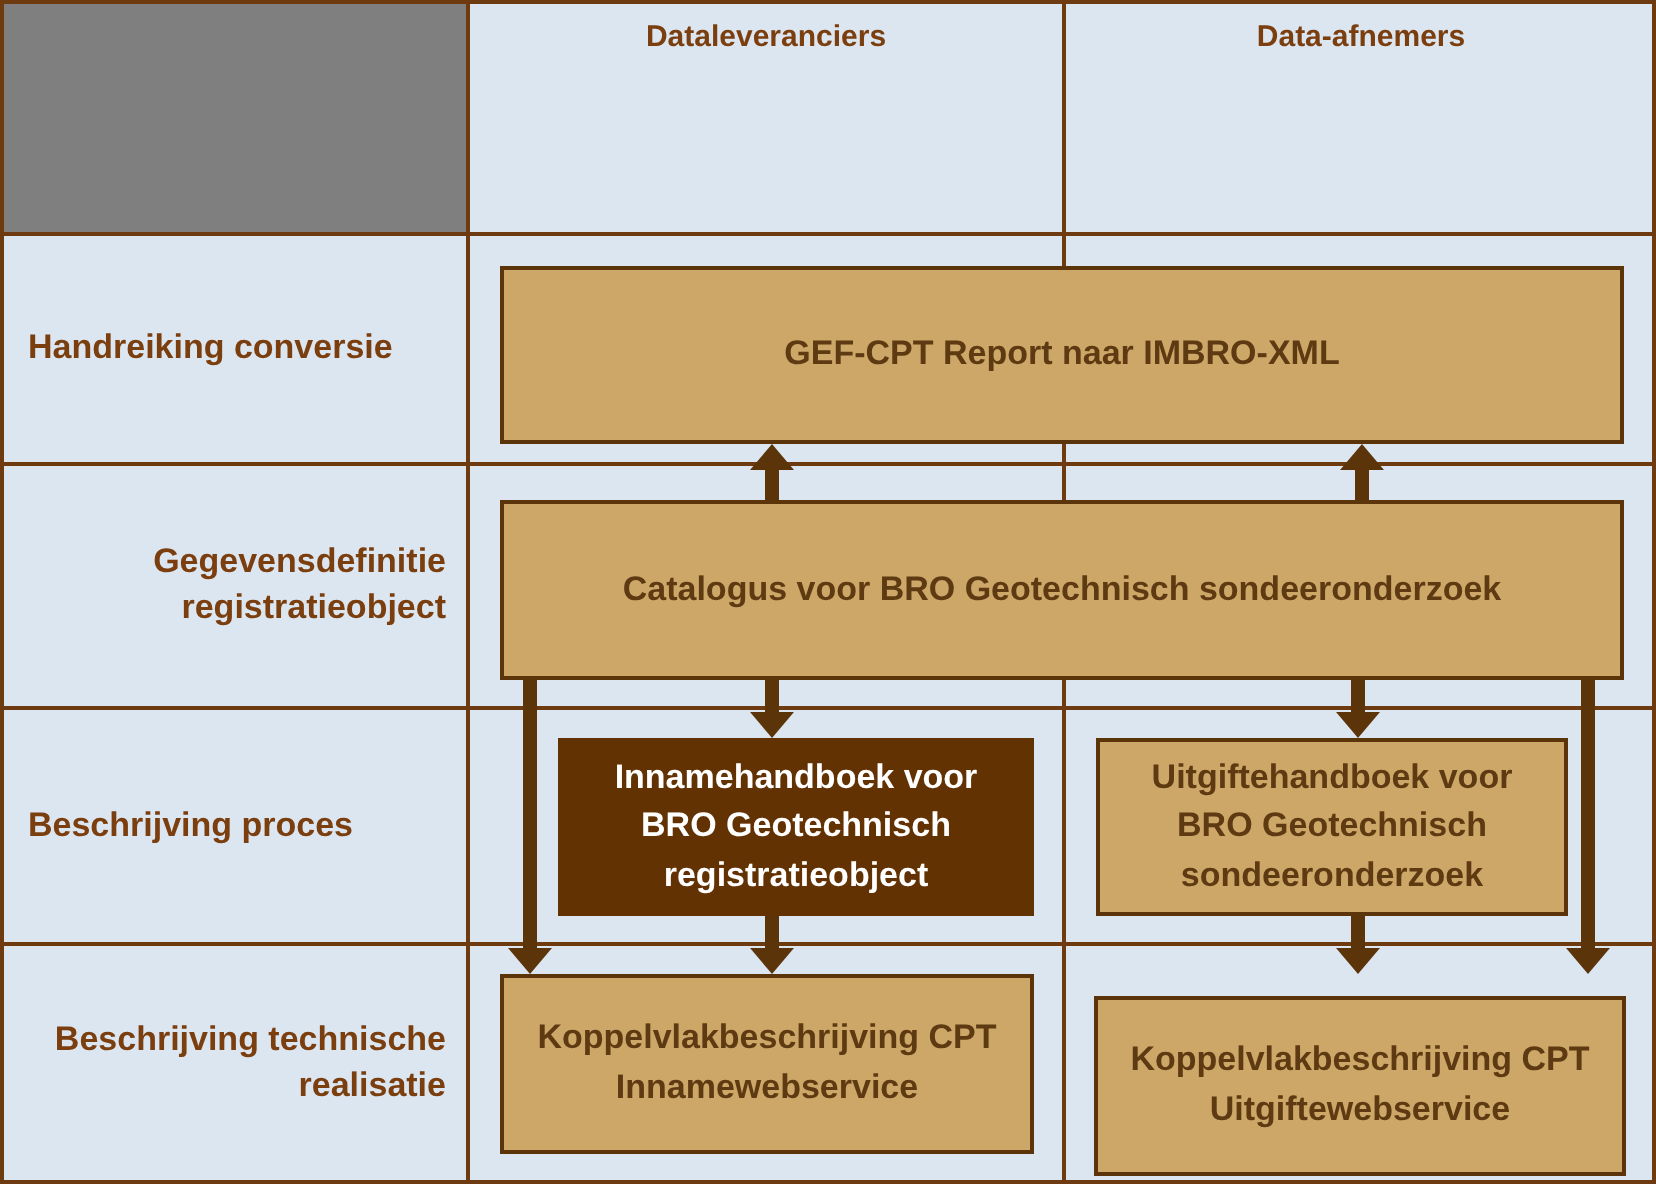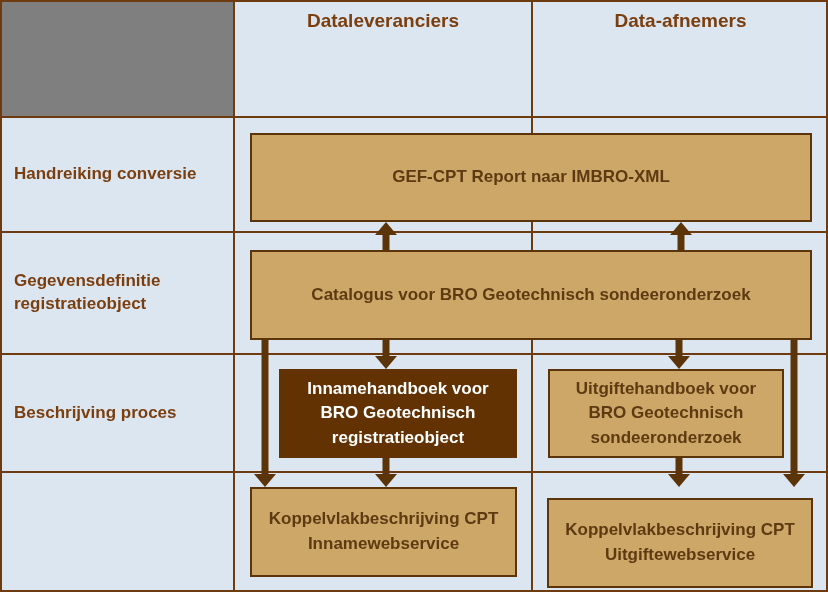--- a/index.html
+++ b/index.html
@@ -21,27 +21,27 @@
   .corner {
     position:absolute; left:0; top:0; width:235px; height:118px;
     background:var(--gray); z-index:0;
   }
   .vline, .hline { position:absolute; background:var(--line); z-index:1; }
   .vline { width:2px; top:0; height:592px; }
   .hline { height:2px; left:0; width:828px; }
   .hdr {
     position:absolute; top:0; height:118px; z-index:1;
     display:flex; justify-content:center; align-items:flex-start;
-    padding-top:10px; font-size:19px; color:var(--label_text);
+    padding-top:10px; font-size:15px; color:var(--label_text);
   }
   .rowlabel {
     position:absolute; left:0; width:235px; z-index:1;
     display:flex; align-items:center;
     padding-left:14px; padding-right:12px;
-    font-size:17px; line-height:1.35; color:var(--label_text);
+    font-size:17px; line-height:1.35; color:var(--label_text);text-align:right;
   }
   .box {
     position:absolute; z-index:2;
     background:var(--tan); border:2px solid var(--box_border);
     display:flex; align-items:center; justify-content:center;
     text-align:center; font-size:17px; line-height:1.45;
     color:var(--box_text); padding:22px 10px;
   }
   .box.dark { background:var(--dark); color:var(--white_text); border-color:var(--dark); }
   .arrow { position:absolute; width:22px; z-index:3; }
@@ -85,20 +85,23 @@
   </div>
 
   <div class="rowlabel" style="top:118px;height:113px">
     <span>Handreiking conversie</span>
   </div>
   <div class="rowlabel" style="top:233px;height:120px">
     <span>Gegevensdefinitie registratieobject</span>
   </div>
   <div class="rowlabel" style="top:355px;height:116px">
     <span>Beschrijving proces</span>
+  </div>
+  <div class="rowlabel" style="top:473px;height:117px">
+    <span>Beschrijving technische realisatie</span>
   </div>
 
   <div class="box" style="left:250px;top:133px;width:562px;height:89px">
     <span>GEF-CPT Report naar IMBRO-XML</span>
   </div>
   <div class="box" style="left:250px;top:250px;width:562px;height:90px">
     <span>Catalogus voor BRO Geotechnisch sondeeronderzoek</span>
   </div>
   <div class="box dark" style="left:279px;top:369px;width:238px;height:89px">
     <span>Innamehandboek voor BRO Geotechnisch registratieobject</span>

